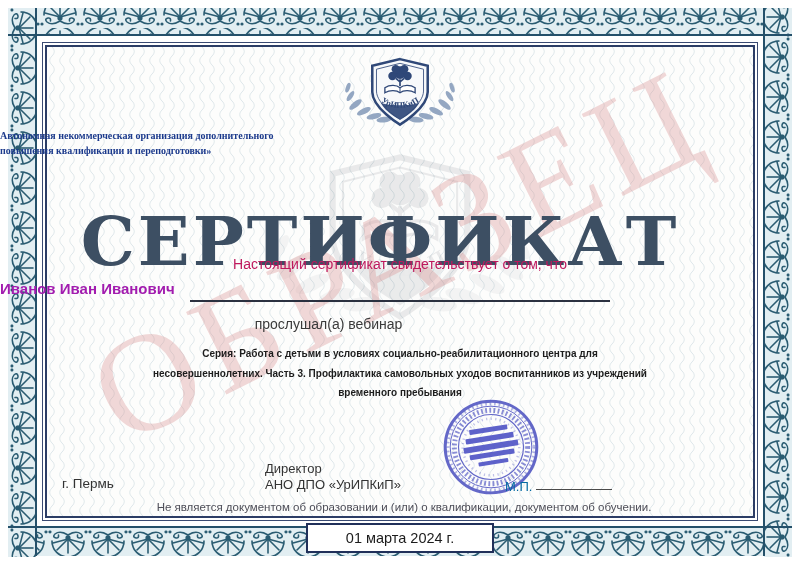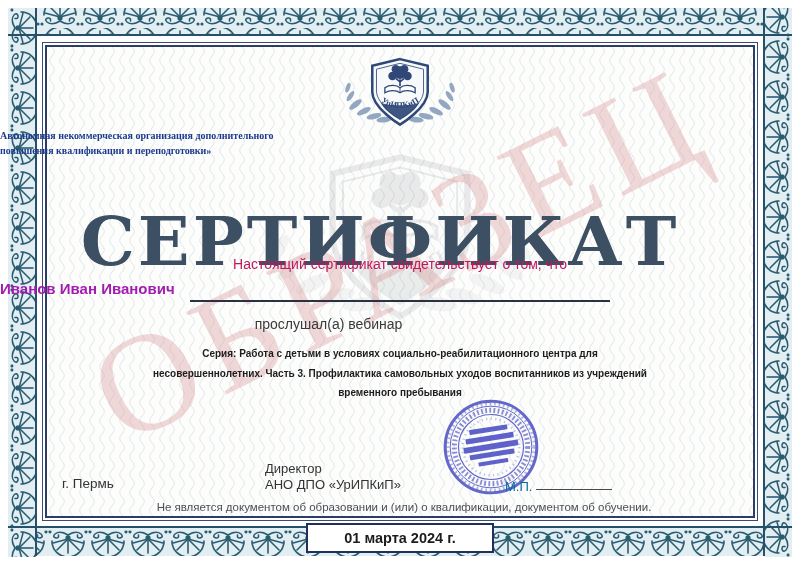--- a/index.html
+++ b/index.html
@@ -83,21 +83,21 @@
     position:absolute; left:536px; top:489px; width:76px; height:0; z-index:4;
     border-top:1.5px solid #4a4a4a;
   }
   .disclaimer {
     position:absolute; left:4px; top:501px; width:800px; text-align:center; z-index:4;
     font-size:11.5px; color:#4d4d57;
   }
   .date-box {
     position:absolute; left:50%; top:523px; transform:translateX(-50%); z-index:5;
     width:188px; height:30px; background:#ffffff; border:2px solid #21305a;
-    text-align:center; font-size:14.5px; font-weight:bold;
+    text-align:center; font-size:14.5px; font-weight:normal;
     line-height:26px; color:#1c1c1c;
   }
 </style>
 </head>
 <body>
 
 <div class="page">
 
   <svg class="border-svg" width="800" height="565" aria-hidden="true">
     <defs>

